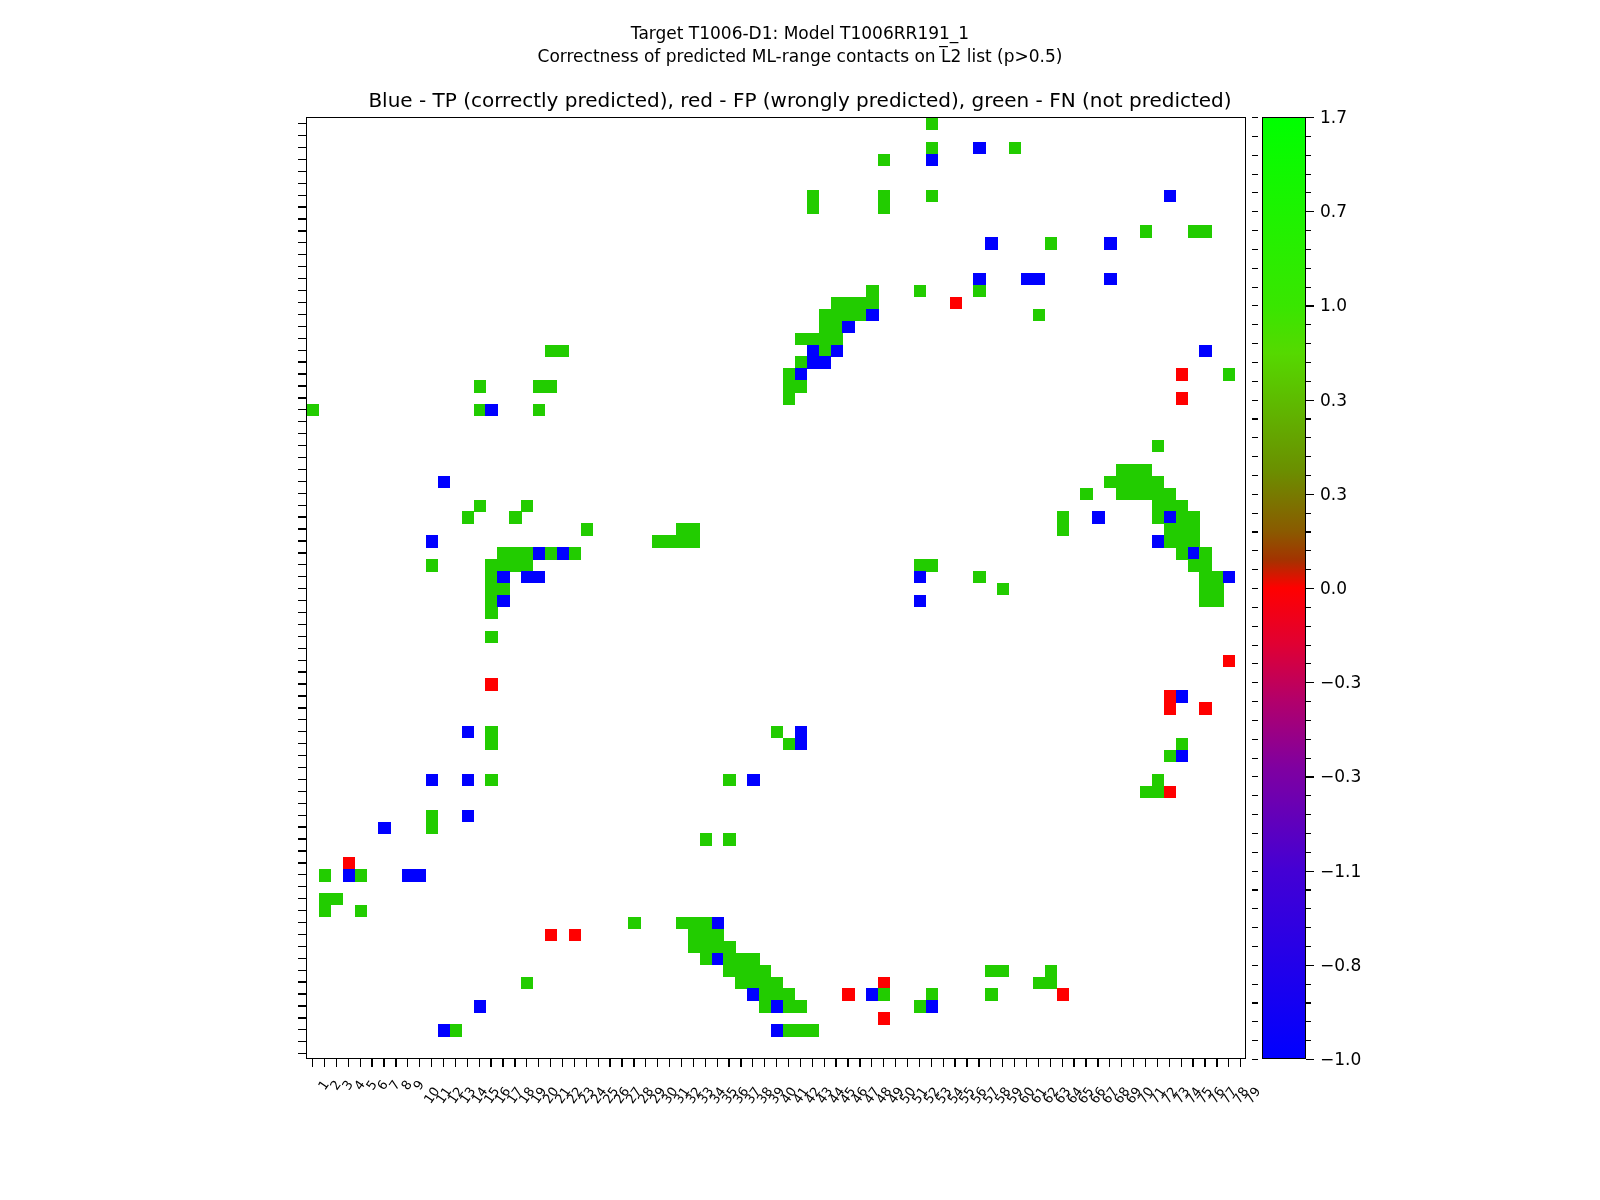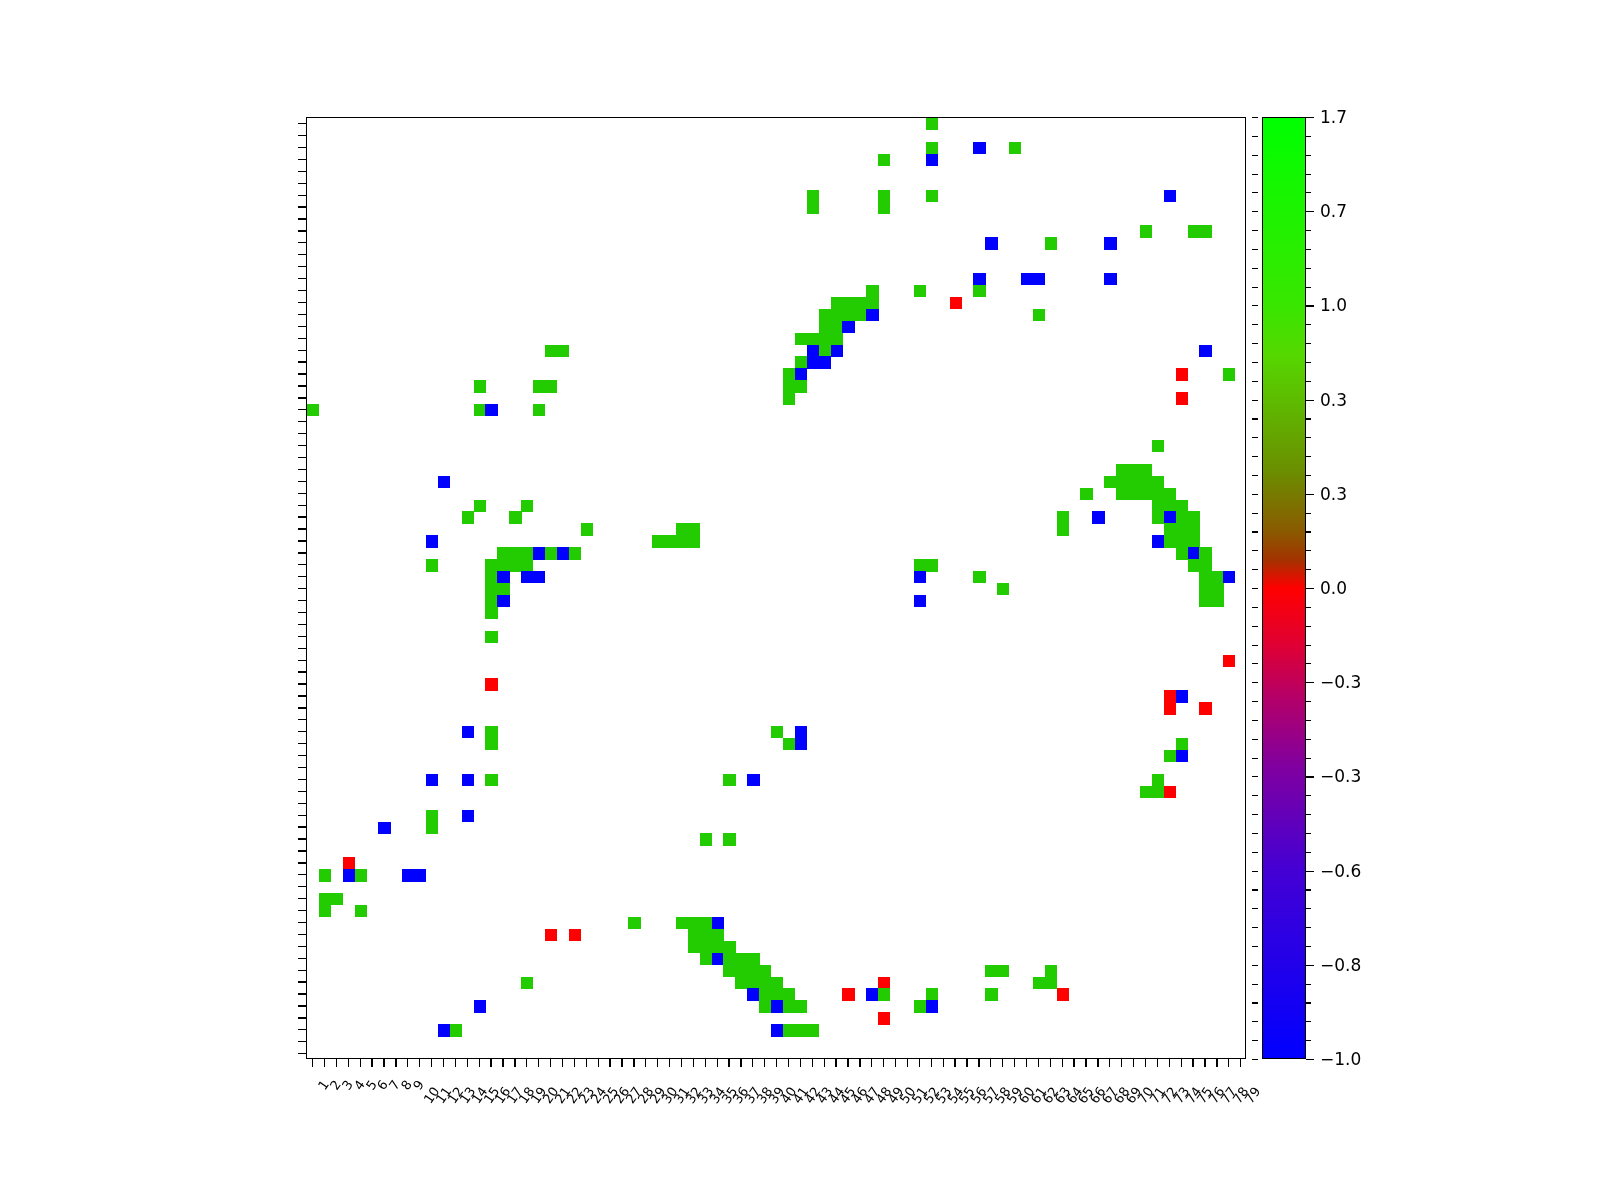--- a/index.html
+++ b/index.html
@@ -43,22 +43,27 @@
   .cb-tick-label{position:absolute;left:58px;font-size:17px;line-height:17px;
                  white-space:nowrap;transform:translateY(-50%);}
   .cb-out-tick{position:absolute;left:-10px;width:6px;height:1.1px;background:#000;}
 </style>
 </head>
 <body>
 
 <div id="root">
 
   <div class="title-block">
+    <div class="title-line">Target T1006-D1: Model T1006RR191_1</div>
+    <div class="title-line">Correctness of predicted ML-range contacts on L̅2 list (p&gt;0.5)</div>
   </div>
 
+  <div class="subtitle-block">
+    <div class="subtitle-line">Blue - TP (correctly predicted), red - FP (wrongly predicted), green - FN (not predicted)</div>
+  </div>
 
   <div id="y-axis">
       <div class="ytick-mark" style="top: 5.96203px;"></div>
       <div class="ytick-mark" style="top: 17.8861px;"></div>
       <div class="ytick-mark" style="top: 29.8101px;"></div>
       <div class="ytick-mark" style="top: 41.7342px;"></div>
       <div class="ytick-mark" style="top: 53.6582px;"></div>
       <div class="ytick-mark" style="top: 65.5823px;"></div>
       <div class="ytick-mark" style="top: 77.5063px;"></div>
       <div class="ytick-mark" style="top: 89.4304px;"></div>
@@ -564,21 +569,21 @@
       <div class="cb-tick-label" style="top: 282.6px;">0.3</div>
       <div class="cb-tick-mark" style="top: 376.8px;"></div>
       <div class="cb-tick-label" style="top: 376.8px;">0.3</div>
       <div class="cb-tick-mark" style="top: 471px;"></div>
       <div class="cb-tick-label" style="top: 471px;">0.0</div>
       <div class="cb-tick-mark" style="top: 565.2px;"></div>
       <div class="cb-tick-label" style="top: 565.2px;">−0.3</div>
       <div class="cb-tick-mark" style="top: 659.4px;"></div>
       <div class="cb-tick-label" style="top: 659.4px;">−0.3</div>
       <div class="cb-tick-mark" style="top: 753.6px;"></div>
-      <div class="cb-tick-label" style="top: 753.6px;">−0.6</div>
+      <div class="cb-tick-label" style="top: 753.6px;">−1.1</div>
       <div class="cb-tick-mark" style="top: 847.8px;"></div>
       <div class="cb-tick-label" style="top: 847.8px;">−0.8</div>
       <div class="cb-tick-mark" style="top: 942px;"></div>
       <div class="cb-tick-label" style="top: 942px;">−1.0</div>
       <div class="cb-tick-minor" style="top: 0px;"></div>
       <div class="cb-out-tick" style="top: 0px;"></div>
       <div class="cb-tick-minor" style="top: 18.84px;"></div>
       <div class="cb-out-tick" style="top: 18.84px;"></div>
       <div class="cb-tick-minor" style="top: 37.68px;"></div>
       <div class="cb-out-tick" style="top: 37.68px;"></div>

